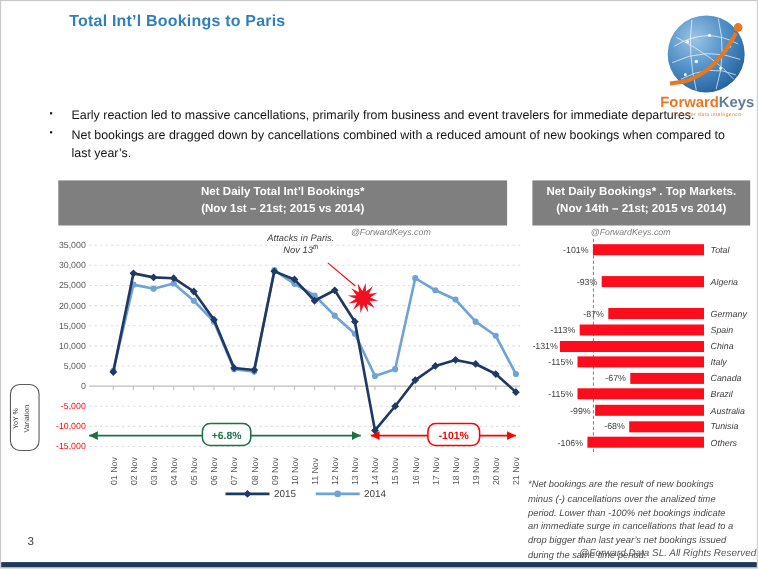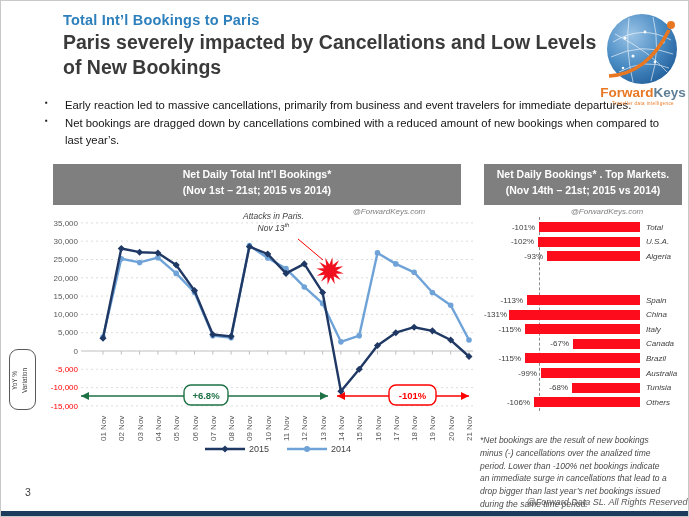--- a/index.html
+++ b/index.html
@@ -16,21 +16,21 @@
   #logo-tag{font-size:4.5px;color:#e87722;letter-spacing:.4px;margin-top:1px;}
   
   #bullets{left:36px;top:96px;width:632px;color:#151515;font-size:11.3px;line-height:1.55;}
   #bullets .li{padding-left:28px;position:relative;}
   #bullets .li::before{content:"▪";position:absolute;left:8px;top:0;font-size:8px;color:#151515;}
   
   .panel-hdr{background:#7f7f7f;color:#ffffff;font-weight:bold;font-size:10.5px;text-align:center;
              line-height:1.5;padding-top:3px;box-sizing:border-box;}
   #lhdr{left:52px;top:163px;width:408px;height:41px;}
   #rhdr{left:483px;top:163px;width:198px;height:41px;}
-  .watermark{font-size:8px;font-style:italic;color:#7f7f7f;text-align:center;}
+  .watermark{font-size:8px;font-style:italic;color:#7f7f7f;text-align:left;}
   #lwm{left:318px;top:206px;width:140px;}
   #rwm{left:536px;top:206px;width:140px;}
   
   #annot{left:215px;top:210px;width:115px;text-align:center;font-size:8.5px;font-style:italic;
          color:#3f3f3f;line-height:1.3;pointer-events:none;}
   #annot sup{font-size:6px;}
   
   #yoy{left:8px;top:348px;width:27px;height:61px;border:1px solid #595959;border-radius:9px;box-sizing:border-box;}
   #yoy-inner{position:absolute;left:-17px;top:17px;width:61px;height:27px;transform:rotate(-90deg);
              font-size:6.5px;color:#404040;text-align:center;line-height:1.6;}
@@ -48,21 +48,20 @@
   #footer{left:0;top:496px;width:689px;text-align:right;font-size:9px;font-style:italic;color:#595959;}
   #bottombar{left:0;bottom:0;width:689px;height:5px;background:#1b3a5c;}
   svg{display:block;}
 </style>
 </head>
 <body>
 
 <div id="slide">
 
   <div class="abs" id="kicker">Total Int’l Bookings to Paris</div>
-  <div class="abs" id="title">Paris severely impacted by Cancellations and Low Levels of New Bookings</div>
 
   <div class="abs" id="bullets">
     <div class="li">Early reaction led to massive cancellations, primarily from business and event travelers for immediate departures.</div>
     <div class="li">Net bookings are dragged down by cancellations combined with a reduced amount of new bookings when compared to last year’s.</div>
   </div>
 
   <div class="abs" id="logo">
     <svg width="76" height="74" viewBox="0 0 76 74" style="margin:0 auto;">
       <defs>
         <radialGradient id="gb" cx="35%" cy="30%" r="80%">
@@ -248,30 +247,30 @@
   </div>
   <div class="abs watermark" id="rwm">@ForwardKeys.com</div>
 
   <div class="abs" id="bars">
     <div id="refline"></div>
   <div class="bar-row" style="top: 0px;">
         <div class="pct" style="width: 51px;">-101%</div>
         <div class="bar" style="left: 55px; width: 101px; background: rgb(253, 13, 27);"></div>
         <div class="mkt">Total</div>
       </div>
-      <div class="bar-row" style="top: 14.6px;">
-        <div class="pct" style="width: 50px;">-102%</div>
-        <div class="bar" style="left: 54px; width: 102px; background: rgb(253, 13, 27);"></div>
-        <div class="mkt">U.S.A.</div>
-      </div>
       <div class="bar-row" style="top: 29.2px;">
         <div class="pct" style="width: 59px;">-93%</div>
         <div class="bar" style="left: 63px; width: 93px; background: rgb(253, 13, 27);"></div>
         <div class="mkt">Algeria</div>
       </div>
+      <div class="bar-row" style="top: 58.4px;">
+        <div class="pct" style="width: 65px;">-87%</div>
+        <div class="bar" style="left: 69px; width: 87px; background: rgb(253, 13, 27);"></div>
+        <div class="mkt">Germany</div>
+      </div>
       <div class="bar-row" style="top: 73px;">
         <div class="pct" style="width: 39px;">-113%</div>
         <div class="bar" style="left: 43px; width: 113px; background: rgb(253, 13, 27);"></div>
         <div class="mkt">Spain</div>
       </div>
       <div class="bar-row" style="top: 87.6px;">
         <div class="pct" style="width: 21px;">-131%</div>
         <div class="bar" style="left: 25px; width: 131px; background: rgb(253, 13, 27);"></div>
         <div class="mkt">China</div>
       </div>

